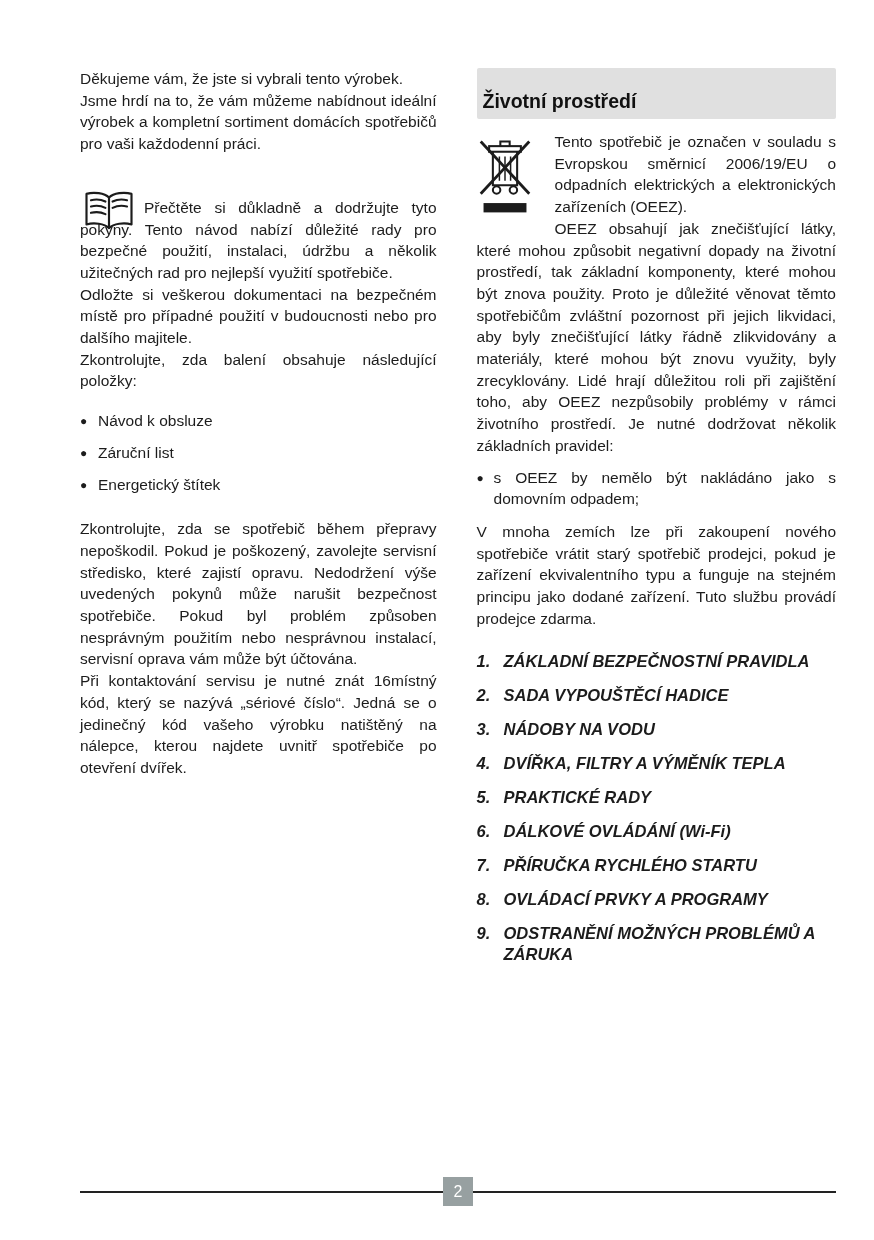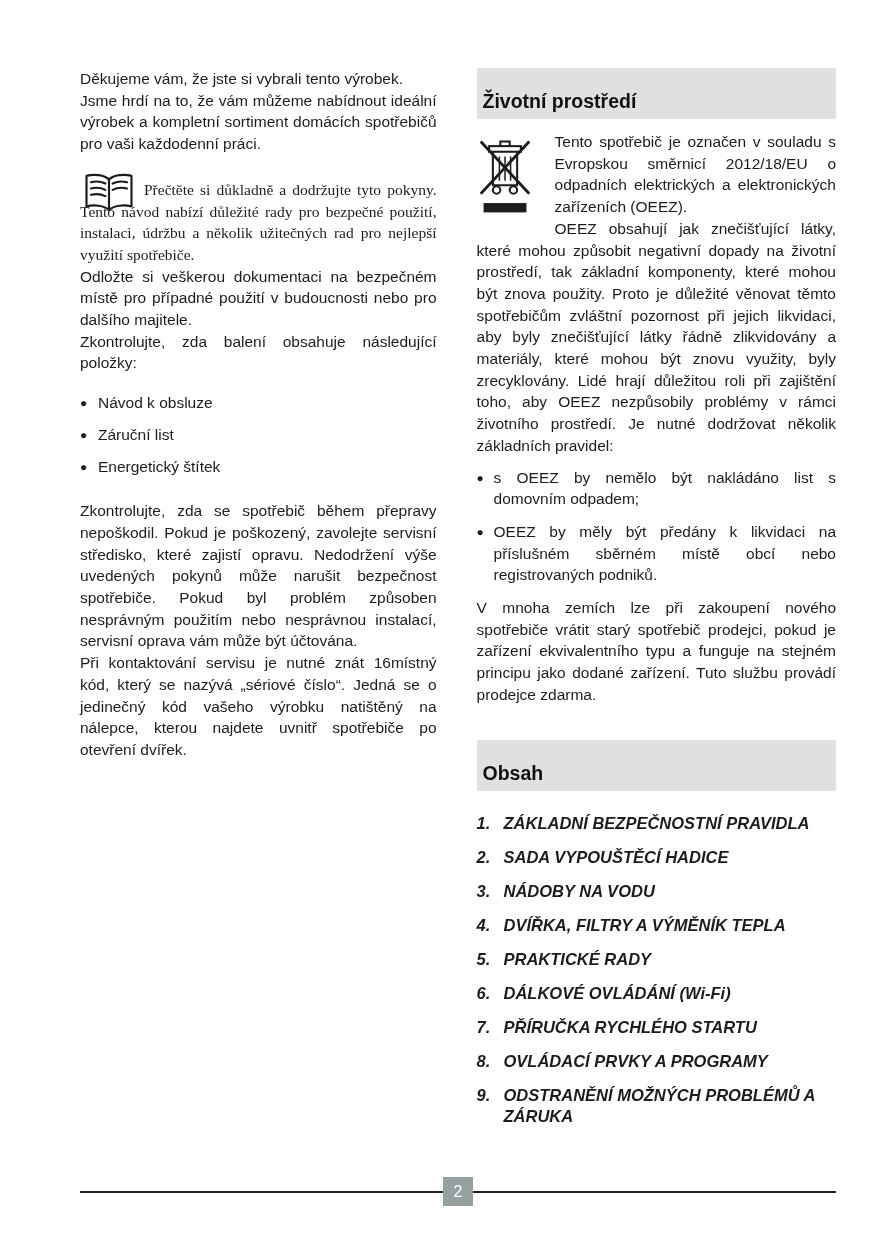--- a/index.html
+++ b/index.html
@@ -19,21 +19,21 @@
     gap:40px;
   }
   .col { width:363px; }
   .col-right { width:366px; }
   p.body-text {
     font-size:15.5px;
     line-height:21.7px;
     text-align:justify;
   }
   
-  .book-block { position:relative; margin-top:24px;font-family:Liberation Serif, serif; }
+  .book-block { position:relative; margin-top:42px; }
   .book-icon { position:absolute; left:2px; top:-8px; }
   .book-block p { text-indent:64px; }
   .check-para { }
   .doc-bullets { list-style:none; margin-top:18px; }
   .doc-bullets li {
     font-size:15.5px;
     line-height:21.7px;
     margin-bottom:10px;
     padding-left:18px;
     position:relative;
@@ -165,32 +165,30 @@
             <rect x="13" y="13" width="34" height="6"></rect>
             <path d="M17 19 L17 55 L43 55 L43 19"></path>
             <path d="M24 24 L24 50 M30 24 L30 50 M36 24 L36 50" stroke-width="1.6"></path>
             <circle cx="21" cy="60" r="4"></circle>
             <circle cx="39" cy="60" r="4"></circle>
             <path d="M4 8 L56 64 M56 8 L4 64" stroke-width="3"></path>
           </g>
           <rect x="7" y="74" width="46" height="10" fill="#1c1c1c"></rect>
         </svg>
       </span>
-      <p class="body-text">Tento spotřebič je označen v souladu s Evropskou směrnicí 2012/18/EU o odpadních elektrických a elektronických zařízeních (OEEZ).</p>
+      <p class="body-text">Tento spotřebič je označen v souladu s Evropskou směrnicí 2006/19/EU o odpadních elektrických a elektronických zařízeních (OEEZ).</p>
       <p class="body-text">OEEZ obsahují jak znečišťující látky, které mohou způsobit negativní dopady na životní prostředí, tak základní komponenty, které mohou být znova použity. Proto je důležité věnovat těmto spotřebičům zvláštní pozornost při jejich likvidaci, aby byly znečišťující látky řádně zlikvidovány a materiály, které mohou být znovu využity, byly zrecyklovány. Lidé hrají důležitou roli při zajištění toho, aby OEEZ nezpůsobily problémy v rámci životního prostředí. Je nutné dodržovat několik základních pravidel:</p>
     </div>
 
     <ul class="env-bullets">
-      <li>s OEEZ by nemělo být nakládáno list s domovním odpadem;</li>
-      <li>OEEZ by měly být předány k likvidaci na příslušném sběrném místě obcí nebo registrovaných podniků.</li>
+      <li>s OEEZ by nemělo být nakládáno jako s domovním odpadem;</li>
     </ul>
 
     <p class="body-text dealer-para">V mnoha zemích lze při zakoupení nového spotřebiče vrátit starý spotřebič prodejci, pokud je zařízení ekvivalentního typu a funguje na stejném principu jako dodané zařízení. Tuto službu provádí prodejce zdarma.</p>
 
-    <div class="section-bar obsah-bar">Obsah</div>
 
     <ol class="toc">
       <li>ZÁKLADNÍ BEZPEČNOSTNÍ PRAVIDLA</li>
       <li>SADA VYPOUŠTĚCÍ HADICE</li>
       <li>NÁDOBY NA VODU</li>
       <li>DVÍŘKA, FILTRY A VÝMĚNÍK TEPLA</li>
       <li>PRAKTICKÉ RADY</li>
       <li>DÁLKOVÉ OVLÁDÁNÍ (Wi-Fi)</li>
       <li>PŘÍRUČKA RYCHLÉHO STARTU</li>
       <li>OVLÁDACÍ PRVKY A PROGRAMY</li>

